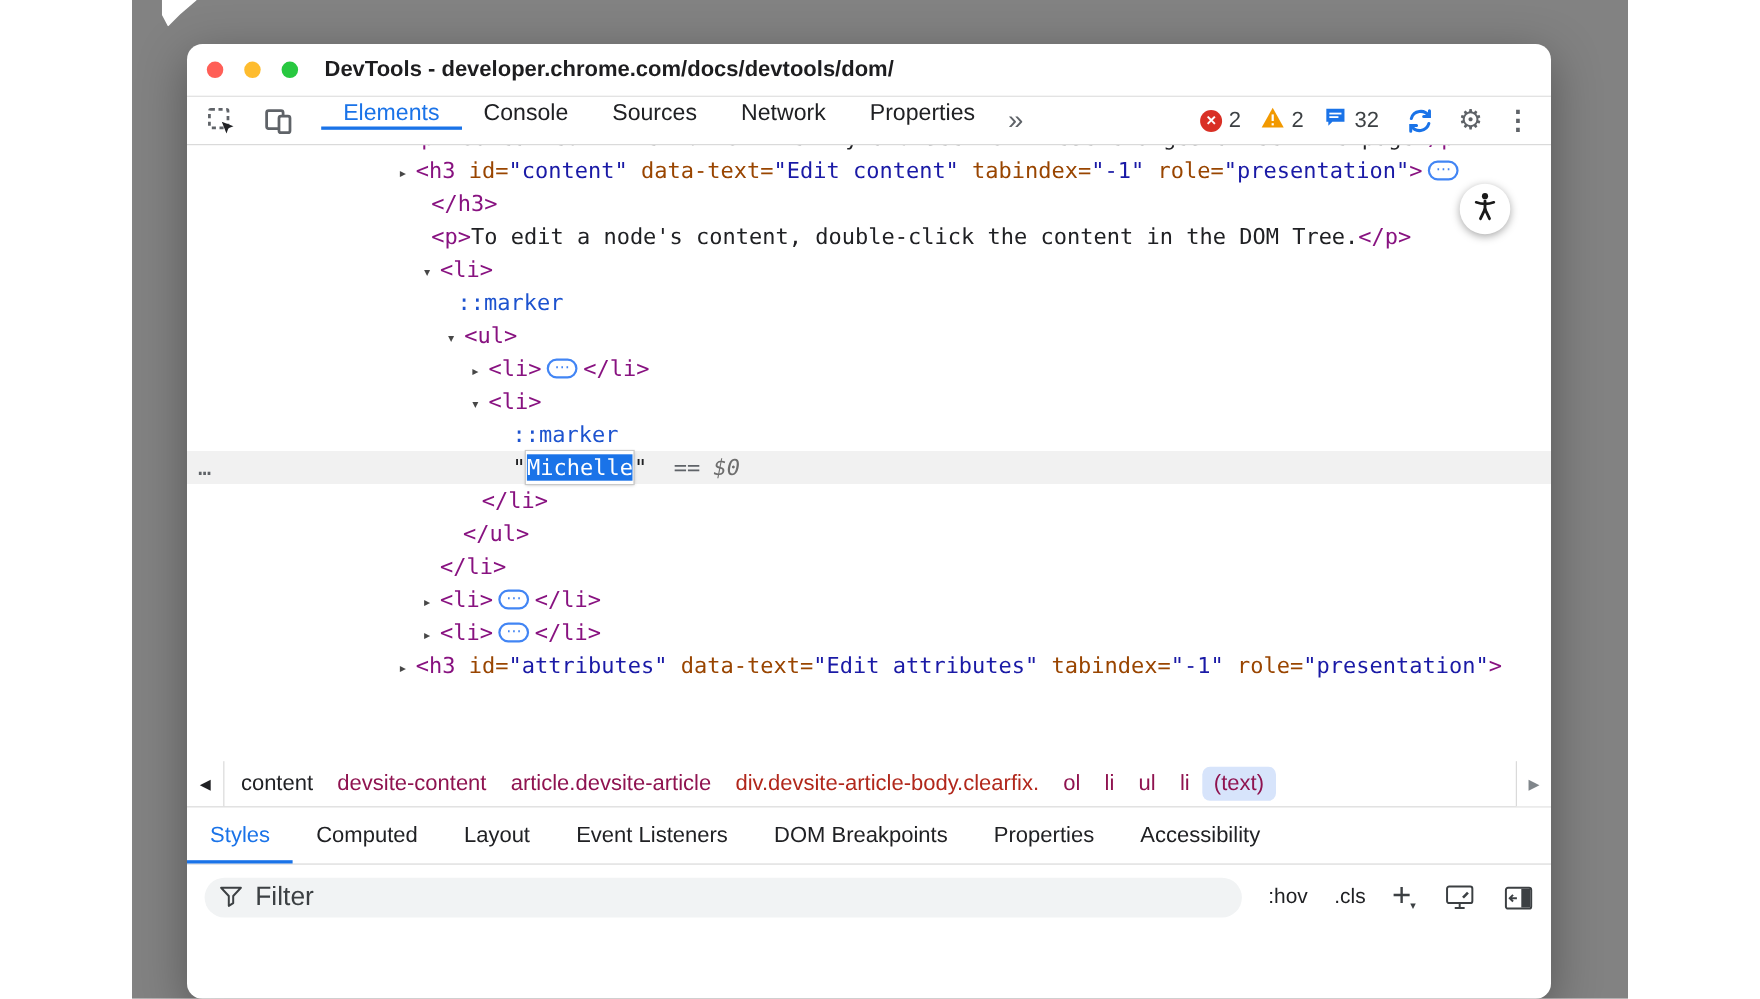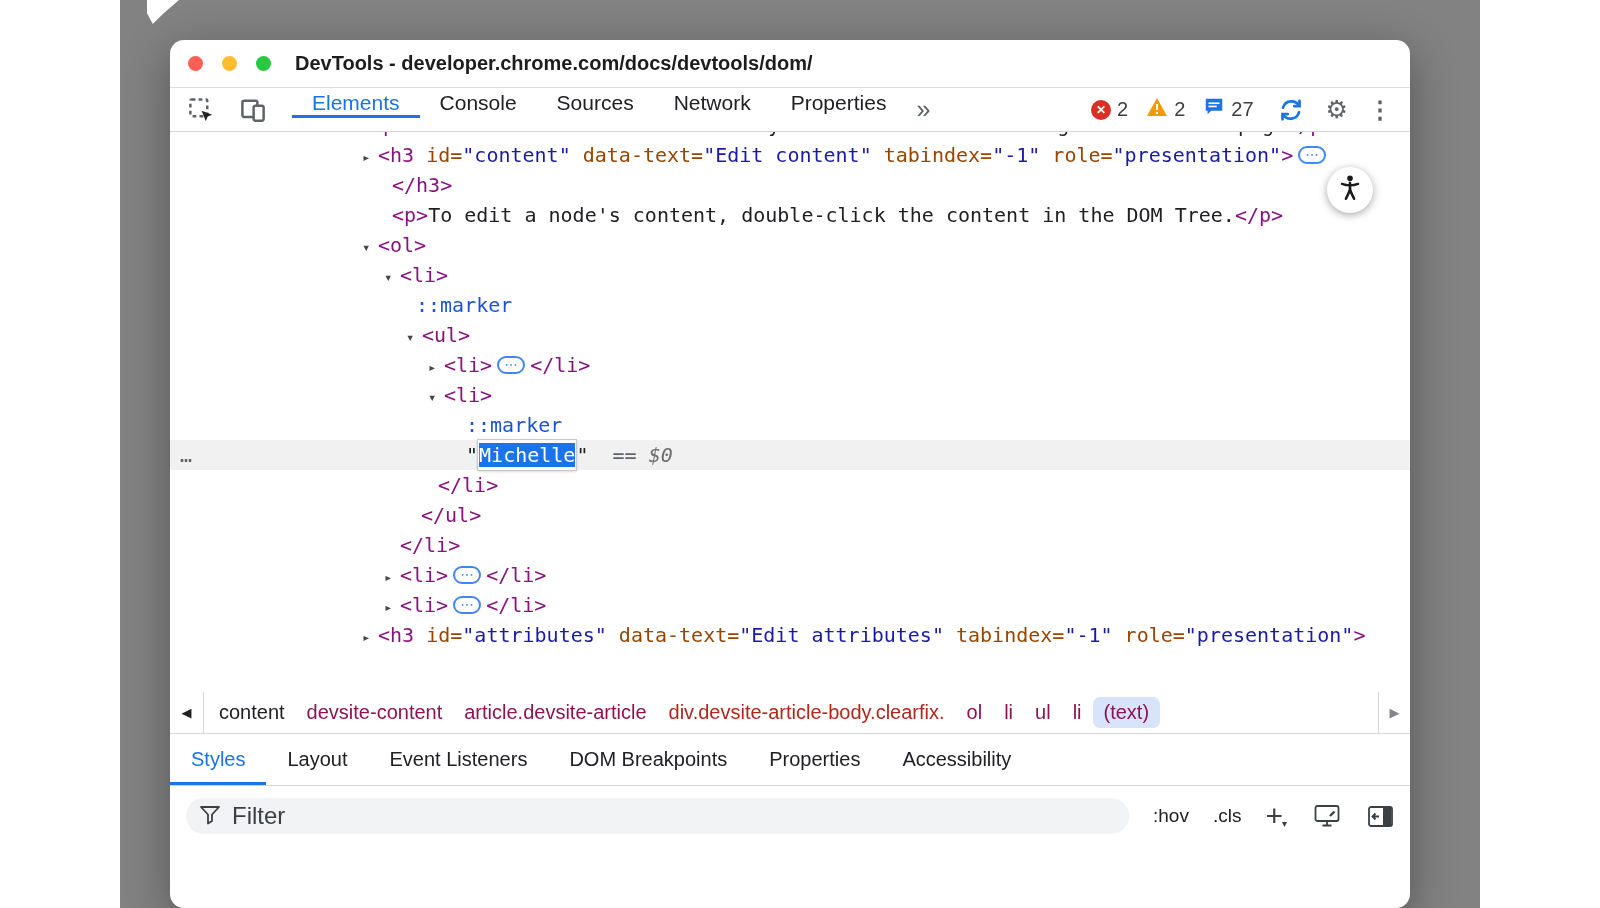--- a/index.html
+++ b/index.html
@@ -150,21 +150,21 @@
           <span>2</span>
         </span>
         <span class="badge">
           <span>
             <svg width="22" height="22" viewBox="0 0 24 24">
               <path d="M3 3 h18 v13 H9 l-4 4 v-4 H3 Z" style="fill:var(--accent)"></path>
               <rect x="6" y="7" width="12" height="1.8" fill="#fff"></rect>
               <rect x="6" y="10.5" width="9" height="1.8" fill="#fff"></rect>
             </svg>
           </span>
-          <span>27</span>
+          <span>32</span>
         </span>
       </div>
 
       <div class="right-icons">
         <span class="ticon">
           <svg width="30" height="30" viewBox="0 0 24 24" fill="none" stroke-linecap="round" style="stroke:var(--accent)" stroke-width="2.2">
             <path d="M18.4 8.5 A7 7 0 0 0 5.6 10.2"></path>
             <path d="M5.6 15.5 A7 7 0 0 0 18.4 13.8"></path>
             <path d="M18.8 4.6 v4.2 h-4.2"></path>
             <path d="M5.2 19.4 v-4.2 h4.2"></path>
@@ -174,21 +174,20 @@
         <span class="kebab">⋮</span>
       </div>
     </div>
 
     <div class="tree">
       <div class="tree-inner" id="tree-inner">
           <div class="line" style="padding-left: 197px;"><span class="arrow"></span><span class="tk-tag">p&gt;</span><span class="tk-txt">You can edit the DOM on the fly and see how these changes affect the page</span><span class="tk-tag">&lt;/p&gt;</span></div>
           <div class="line" style="padding-left: 192px;"><span class="arrow">▸</span><span class="tk-tag">&lt;h3</span><span class="tk-attr"> id=</span><span class="tk-val">"content"</span><span class="tk-attr"> data-text=</span><span class="tk-val">"Edit content"</span><span class="tk-attr"> tabindex=</span><span class="tk-val">"-1"</span><span class="tk-attr"> role=</span><span class="tk-val">"presentation"</span><span class="tk-tag">&gt;</span><span class="pill">⋯</span></div>
           <div class="line" style="padding-left: 206px;"><span class="arrow"></span><span class="tk-tag">&lt;/h3&gt;</span></div>
           <div class="line" style="padding-left: 206px;"><span class="arrow"></span><span class="tk-tag">&lt;p&gt;</span><span class="tk-txt">To edit a node's content, double-click the content in the DOM Tree.</span><span class="tk-tag">&lt;/p&gt;</span></div>
-          <div class="line" style="padding-left: 192px;"><span class="arrow">▾</span><span class="tk-tag">&lt;ol&gt;</span></div>
           <div class="line" style="padding-left: 214px;"><span class="arrow">▾</span><span class="tk-tag">&lt;li&gt;</span></div>
           <div class="line" style="padding-left: 230px;"><span class="arrow"></span><span class="tk-mark">::marker</span></div>
           <div class="line" style="padding-left: 236px;"><span class="arrow">▾</span><span class="tk-tag">&lt;ul&gt;</span></div>
           <div class="line" style="padding-left: 258px;"><span class="arrow">▸</span><span class="tk-tag">&lt;li&gt;</span><span class="pill">⋯</span><span class="tk-tag">&lt;/li&gt;</span></div>
           <div class="line" style="padding-left: 258px;"><span class="arrow">▾</span><span class="tk-tag">&lt;li&gt;</span></div>
           <div class="line" style="padding-left: 280px;"><span class="arrow"></span><span class="tk-mark">::marker</span></div>
           <div class="line hl" style="padding-left: 280px;"><span class="rowdots">…</span><span class="arrow"></span><span class="tk-quo">"</span><span class="editbox"><span class="seltext">Michelle</span></span><span class="tk-quo">"</span><span class="tk-txt">  </span><span class="tk-eq">==</span><span class="tk-txt"> </span><span class="tk-dollar">$0</span></div>
           <div class="line" style="padding-left: 252px;"><span class="arrow"></span><span class="tk-tag">&lt;/li&gt;</span></div>
           <div class="line" style="padding-left: 235px;"><span class="arrow"></span><span class="tk-tag">&lt;/ul&gt;</span></div>
           <div class="line" style="padding-left: 214px;"><span class="arrow"></span><span class="tk-tag">&lt;/li&gt;</span></div>
@@ -221,20 +220,21 @@
           <span class="crumb">li</span>
           <span class="crumb">ul</span>
           <span class="crumb">li</span>
           <span class="crumb selected">(text)</span>
         </div>
       <div class="scrollbtn-right">▶</div>
     </div>
 
     <div class="ptabs" id="ptabs">
         <div class="ptab active">Styles</div>
+        <div class="ptab">Computed</div>
         <div class="ptab">Layout</div>
         <div class="ptab">Event Listeners</div>
         <div class="ptab">DOM Breakpoints</div>
         <div class="ptab">Properties</div>
         <div class="ptab">Accessibility</div>
       </div>
 
     <div class="filterrow">
       <div class="filterpill">
         <span>

